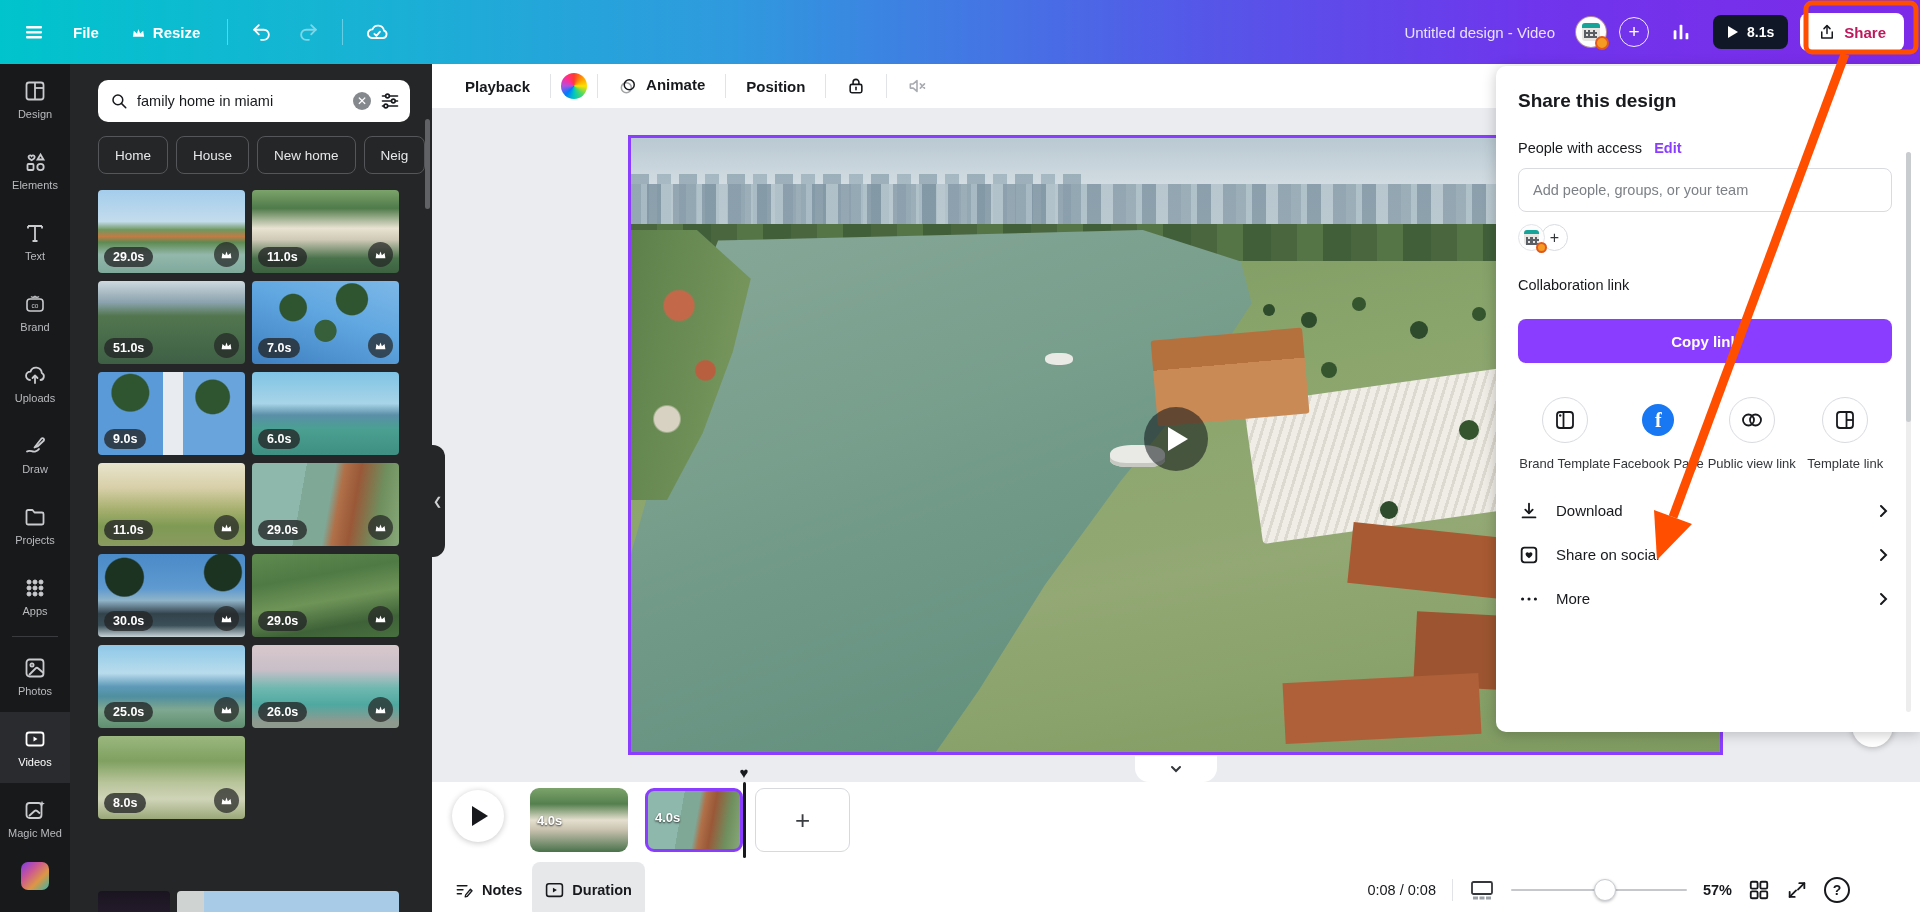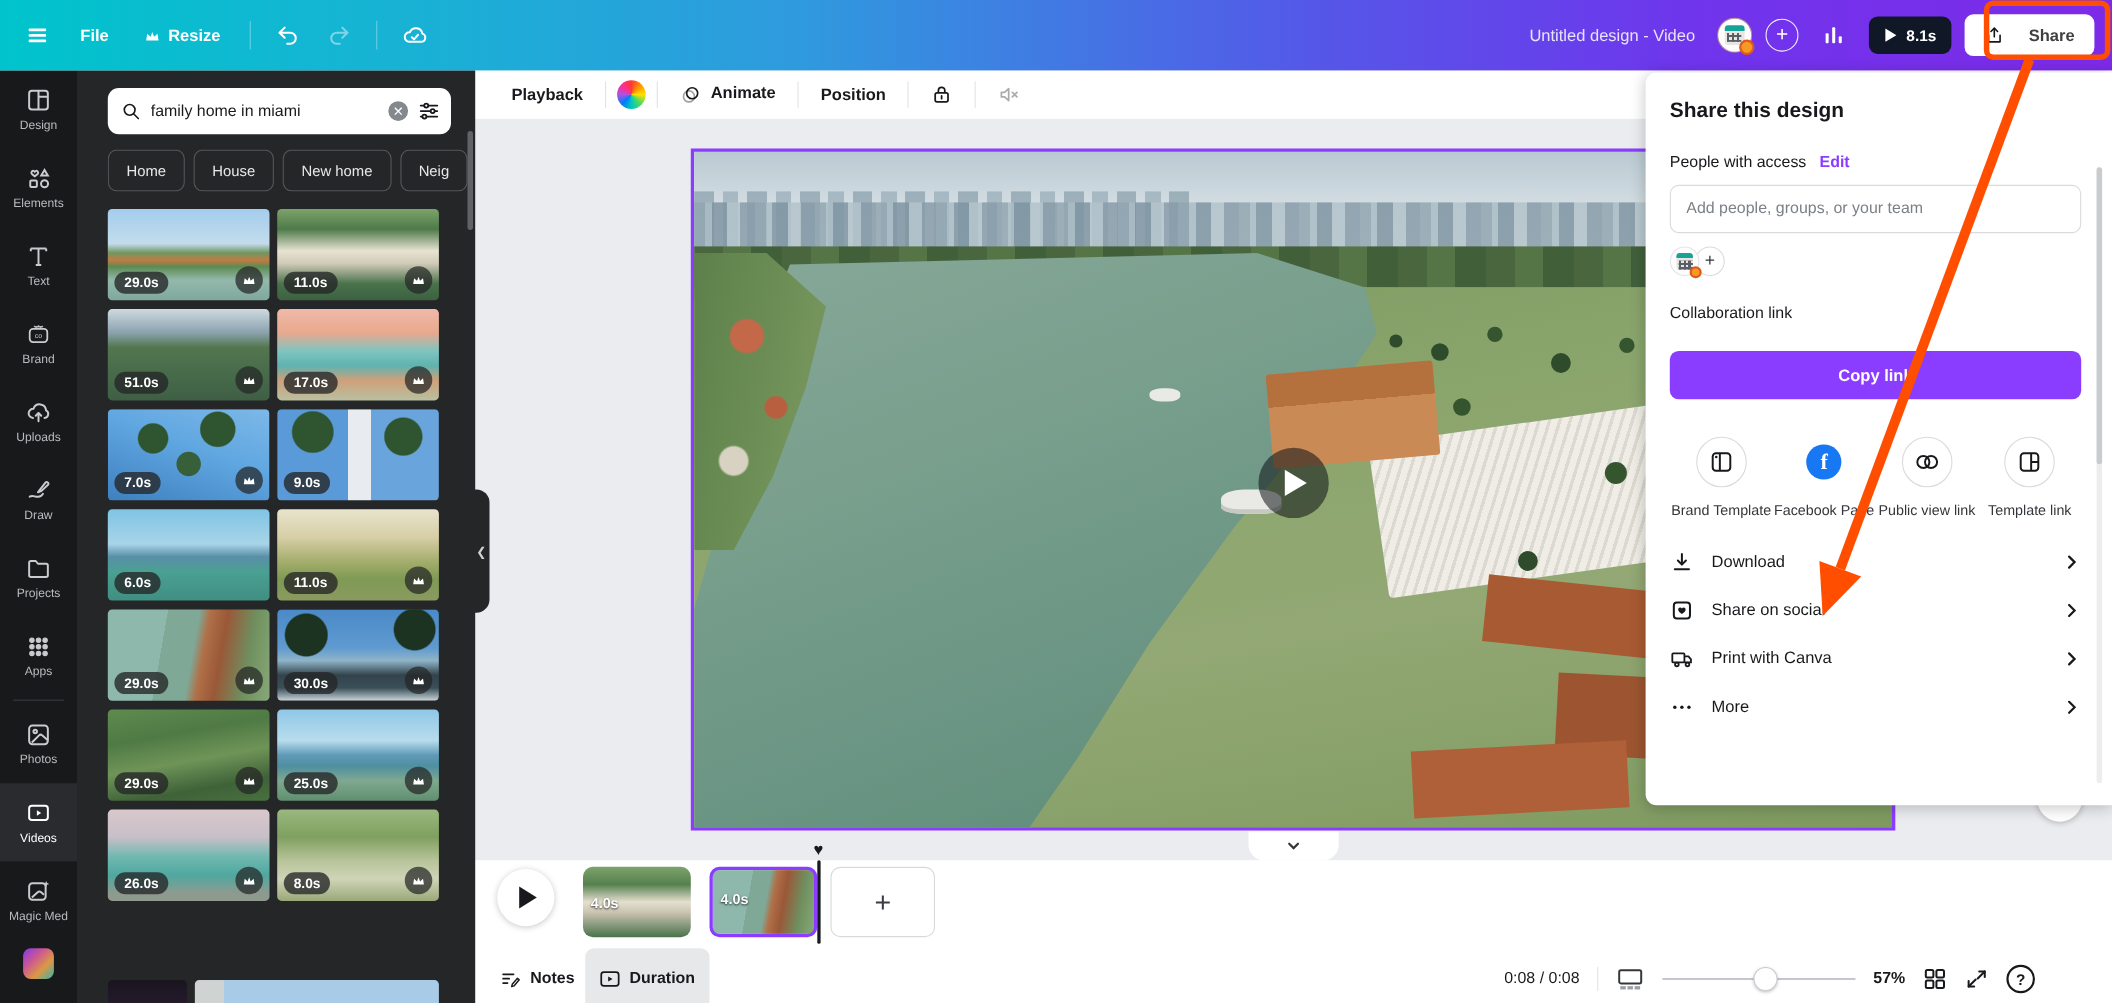--- a/index.html
+++ b/index.html
@@ -20,21 +20,21 @@
   .tb-title { font-size:15px; color:rgba(255,255,255,.85); margin-right:8px; }
   .avatar { width:32px; height:32px; border-radius:50%; background:#fdfdfd; position:relative; border:1.5px solid rgba(120,40,80,.55); overflow:visible; }
   .avatar .cal { position:absolute; left:6px; top:6px; width:18px; height:18px; border-radius:3px;
     background:linear-gradient(180deg,#17a398 0 30%, #e8e6e2 30% 100%);
     background-size:100% 100%; }
   .avatar .cal:after { content:""; position:absolute; left:2px; top:7px; width:13px; height:8px;
     background:repeating-linear-gradient(90deg,#5a5f66 0 2px,transparent 2px 4.5px),repeating-linear-gradient(0deg,#5a5f66 0 2px,transparent 2px 4px); }
   .avatar .clock { position:absolute; right:-3px; bottom:-3px; width:14px; height:14px; border-radius:50%; background:#f59a23; border:2px solid #e2571b; }
   .plus-circle { width:30px; height:30px; border-radius:50%; border:1.5px solid rgba(255,255,255,.9); color:#fff; display:flex; align-items:center; justify-content:center; font-size:19px; cursor:pointer; }
   .play-pill { display:flex; align-items:center; gap:8px; background:#101828; border-radius:8px; padding:9px 14px; font-size:14px; font-weight:bold; color:#fff; cursor:pointer; }
-  .share-btn { display:flex; align-items:center; gap:22px; background:#fff; color:#404040; border-radius:8px; padding:10px 18px; font-size:15px; font-weight:bold; cursor:pointer; }
+  .share-btn { display:flex; align-items:center; gap:8px; background:#fff; color:#be185d; border-radius:8px; padding:10px 18px; font-size:15px; font-weight:bold; cursor:pointer; }
 
   
   .sidebar { position:absolute; left:0; top:64px; width:70px; height:848px; background:#18191b; z-index:30; color:#b9bbbe; }
   .sb-item { width:70px; height:71px; display:flex; flex-direction:column; align-items:center; justify-content:center; gap:5px; font-size:11px; cursor:pointer; }
   .sb-item svg { stroke:#c9cbce; }
   .sb-item.active { background:#2a2b2e; color:#fff; }
   .sb-item.active svg { stroke:#fff; }
   .sb-divider { width:46px; height:1px; background:#3a3b3e; margin:4px auto; }
   .magic-chip { width:28px; height:28px; border-radius:7px; margin:8px auto 0;
     background:linear-gradient(135deg,#8b3dff 0%,#e05fa0 35%,#f2a54a 65%,#39c5bb 100%); opacity:.9; }
@@ -409,28 +409,20 @@
           </span>
         </div>
       <div class="thumb t3">
           <span class="dur">51.0s</span>
           <span class="crown">
             <svg width="13" height="11" viewBox="0 0 16 13">
               <path d="M2 11 L3 4.5 L6.3 7.5 L8 2.8 L9.7 7.5 L13 4.5 L14 11 Z" fill="#fff"></path>
             </svg>
           </span>
         </div>
-      <div class="thumb t4">
-          <span class="dur">17.0s</span>
-          <span class="crown">
-            <svg width="13" height="11" viewBox="0 0 16 13">
-              <path d="M2 11 L3 4.5 L6.3 7.5 L8 2.8 L9.7 7.5 L13 4.5 L14 11 Z" fill="#fff"></path>
-            </svg>
-          </span>
-        </div>
       <div class="thumb t5">
           <span class="dur">7.0s</span>
           <span class="crown">
             <svg width="13" height="11" viewBox="0 0 16 13">
               <path d="M2 11 L3 4.5 L6.3 7.5 L8 2.8 L9.7 7.5 L13 4.5 L14 11 Z" fill="#fff"></path>
             </svg>
           </span>
         </div>
       <div class="thumb t6">
           <span class="dur">9.0s</span>
@@ -732,36 +724,20 @@
             </span>
           <span>Share on social</span>
           <span class="chev">
               <svg width="9" height="14" viewBox="0 0 9 14" fill="none" stroke="#17191c" stroke-width="2" stroke-linecap="round">
                 <path d="M2 2l5 5-5 5"></path>
               </svg>
             </span>
         </div>
         <div class="sp-menu-row">
           <span>
-              <svg width="22" height="22" viewBox="0 0 24 24" fill="none" stroke="#17191c" stroke-width="1.8" stroke-linejoin="round">
-                <rect x="2.5" y="6.5" width="12" height="9" rx="1"></rect>
-                <path d="M14.5 9.5h4l2.5 3v3h-6.5"></path>
-                <circle cx="7" cy="17.5" r="1.8"></circle>
-                <circle cx="17.5" cy="17.5" r="1.8"></circle>
-              </svg>
-            </span>
-          <span>Print with Canva</span>
-          <span class="chev">
-              <svg width="9" height="14" viewBox="0 0 9 14" fill="none" stroke="#17191c" stroke-width="2" stroke-linecap="round">
-                <path d="M2 2l5 5-5 5"></path>
-              </svg>
-            </span>
-        </div>
-        <div class="sp-menu-row">
-          <span>
               <svg width="22" height="22" viewBox="0 0 24 24">
                 <g fill="#17191c">
                   <circle cx="5" cy="12" r="1.7"></circle>
                   <circle cx="12" cy="12" r="1.7"></circle>
                   <circle cx="19" cy="12" r="1.7"></circle>
                 </g>
               </svg>
             </span>
           <span>More</span>
           <span class="chev">

